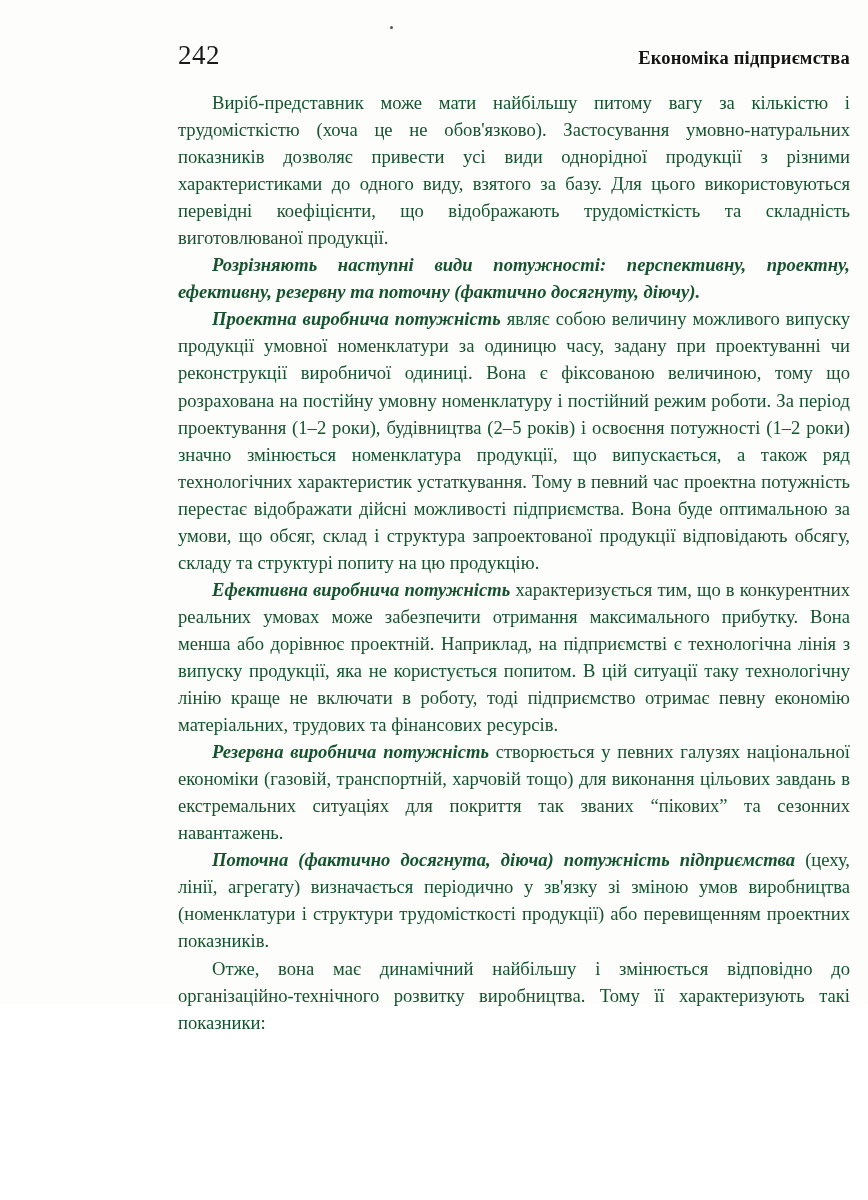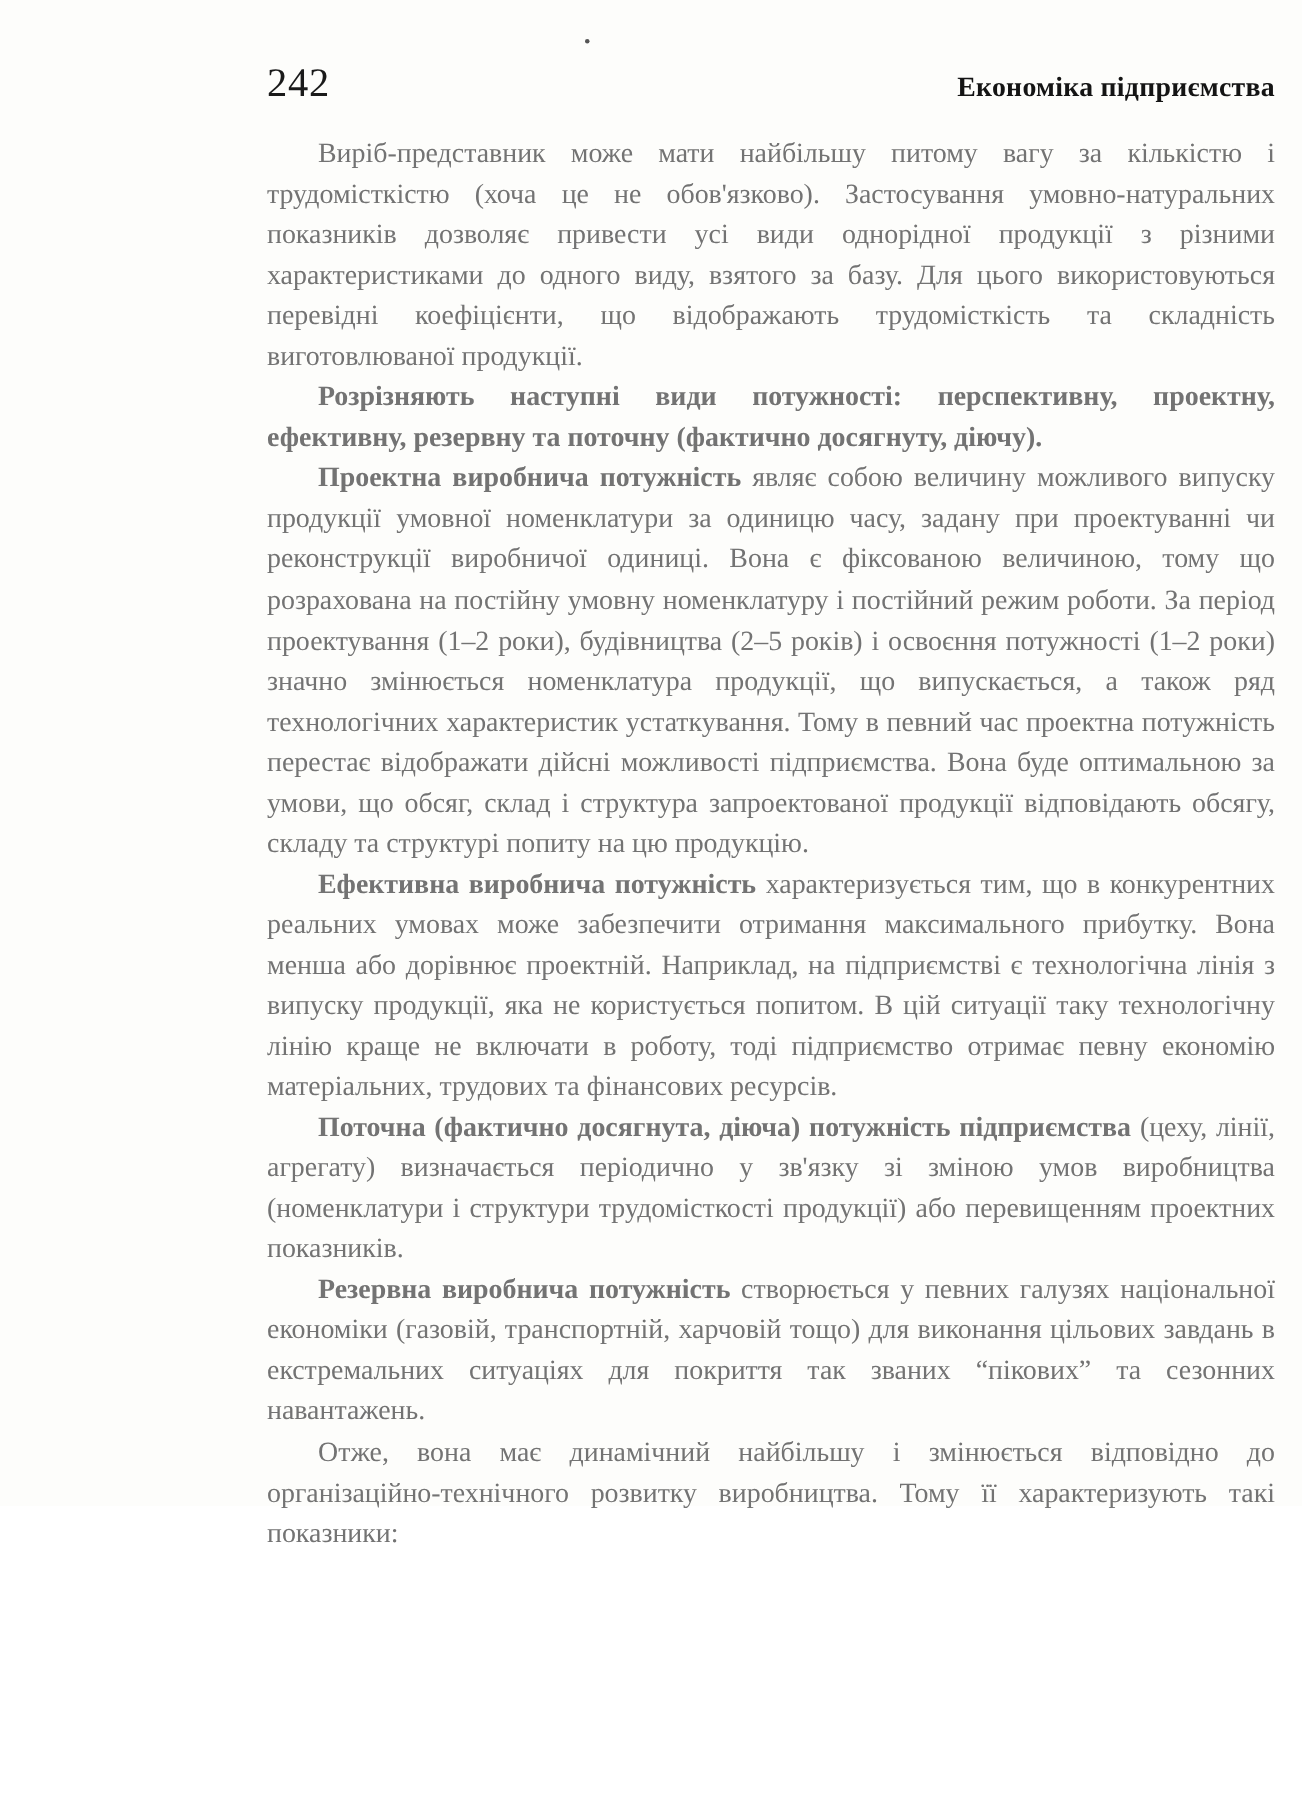--- a/index.html
+++ b/index.html
@@ -42,28 +42,29 @@
     font-weight: bold;
     color: #141414;
     letter-spacing: 0.2px;
     text-align: center;
   }
   .body-text {
     font-size: 18.6px;
     line-height: 1.455;
     text-align: justify;
     text-justify: inter-word;
-    color: #737373;
+    color: #14532d;
     hyphens: manual;
   }
   p.para {
     margin: 0 0 0px 0;
     text-indent: 34px;
   }
   .bi {
+    font-style: italic;
     font-weight: bold;
   }
   .it {
   }
   .dot-mark {
     position: absolute;
     left: 390px;
     top: 26px;
     width: 3px;
     height: 3px;
@@ -83,19 +84,19 @@
     <div class="header">
       <div class="page-number">242</div>
       <div class="header-title">Економіка підприємства</div>
     </div>
 
     <div class="body-text" id="body-text">
         <p class="para" id="para-1"><span>Виріб-представник може мати найбільшу питому вагу за кількістю і трудомісткістю (хоча це не обов'язково). Застосування умовно-натуральних показників дозволяє привести усі види однорідної продукції з різними характеристиками до одного виду, взятого за базу. Для цього використовуються перевідні коефіцієнти, що відображають трудомісткість та складність виготовлюваної продукції.</span></p>
         <p class="para" id="para-2"><span class="bi">Розрізняють наступні види потужності: перспективну, проектну, ефективну, резервну та поточну (фактично досягнуту, діючу).</span></p>
         <p class="para" id="para-4"><span class="bi">Проектна виробнича потужність </span><span>являє собою величину можливого випуску продукції умовної номенклатури за одиницю часу, задану при проектуванні чи реконструкції виробничої одиниці. Вона є фіксованою величиною, тому що розрахована на постійну умовну номенклатуру і постійний режим роботи. За період проектування (1–2 роки), будівництва (2–5 років) і освоєння потужності (1–2 роки) значно змінюється номенклатура продукції, що випускається, а також ряд технологічних характеристик устаткування. Тому в певний час проектна потужність перестає відображати дійсні можливості підприємства. Вона буде оптимальною за умови, що обсяг, склад і структура запроектованої продукції відповідають обсягу, складу та структурі попиту на цю продукцію.</span></p>
         <p class="para" id="para-5"><span class="bi">Ефективна виробнича потужність </span><span>характеризується тим, що в конкурентних реальних умовах може забезпечити отримання максимального прибутку. Вона менша або дорівнює проектній. Наприклад, на підприємстві є технологічна лінія з випуску продукції, яка не користується попитом. В цій ситуації таку технологічну лінію краще не включати в роботу, тоді підприємство отримає певну економію матеріальних, трудових та фінансових ресурсів.</span></p>
+        <p class="para" id="para-6"><span class="bi">Резервна виробнича потужність </span><span>створюється у певних галузях національної економіки (газовій, транспортній, харчовій тощо) для виконання цільових завдань в екстремальних ситуаціях для покриття так званих “пікових” та сезонних навантажень.</span></p>
         <p class="para" id="para-7"><span class="bi">Поточна (фактично досягнута, діюча) потужність підприємства </span><span>(цеху, лінії, агрегату) визначається періодично у зв'язку зі зміною умов виробництва (номенклатури і структури трудомісткості продукції) або перевищенням проектних показників.</span></p>
-        <p class="para" id="para-6"><span class="bi">Резервна виробнича потужність </span><span>створюється у певних галузях національної економіки (газовій, транспортній, харчовій тощо) для виконання цільових завдань в екстремальних ситуаціях для покриття так званих “пікових” та сезонних навантажень.</span></p>
         <p class="para" id="para-8"><span>Отже, вона має динамічний найбільшу і змінюється відповідно до організаційно-технічного розвитку виробництва. Тому її характеризують такі </span><span class="it">показники</span><span>:</span></p>
       </div>
 
   </div>
 </div>
 
 </body></html>

